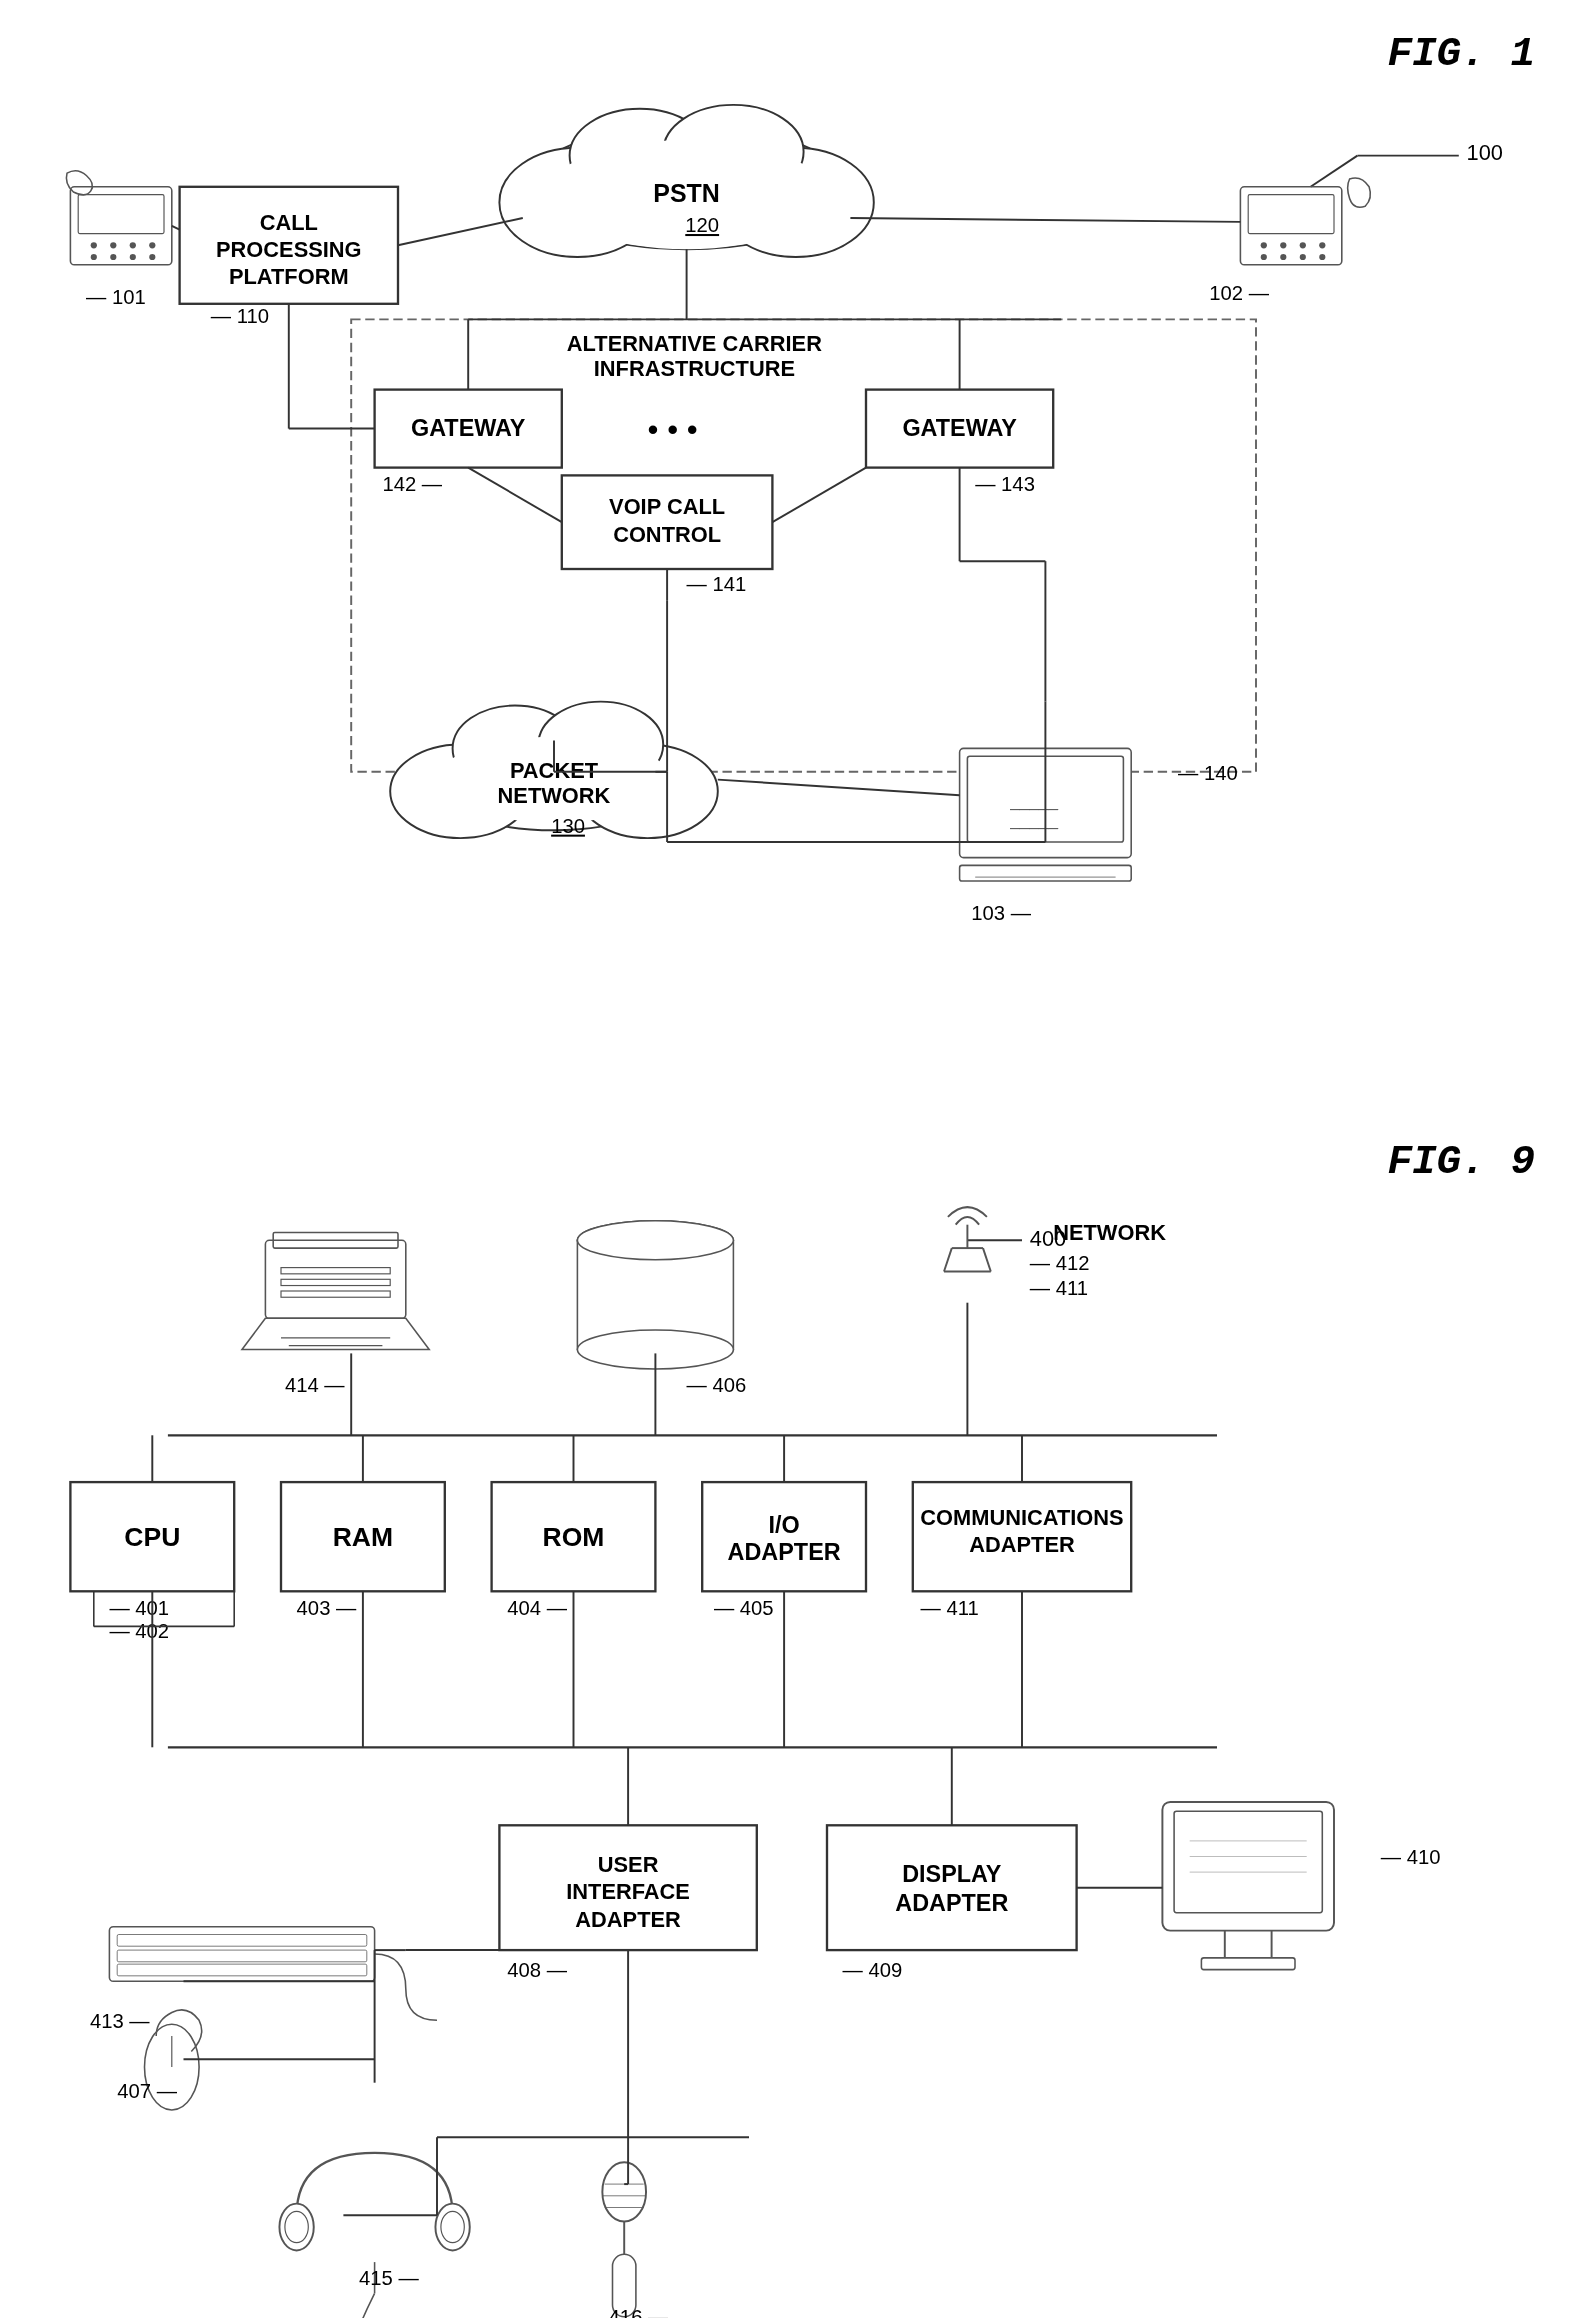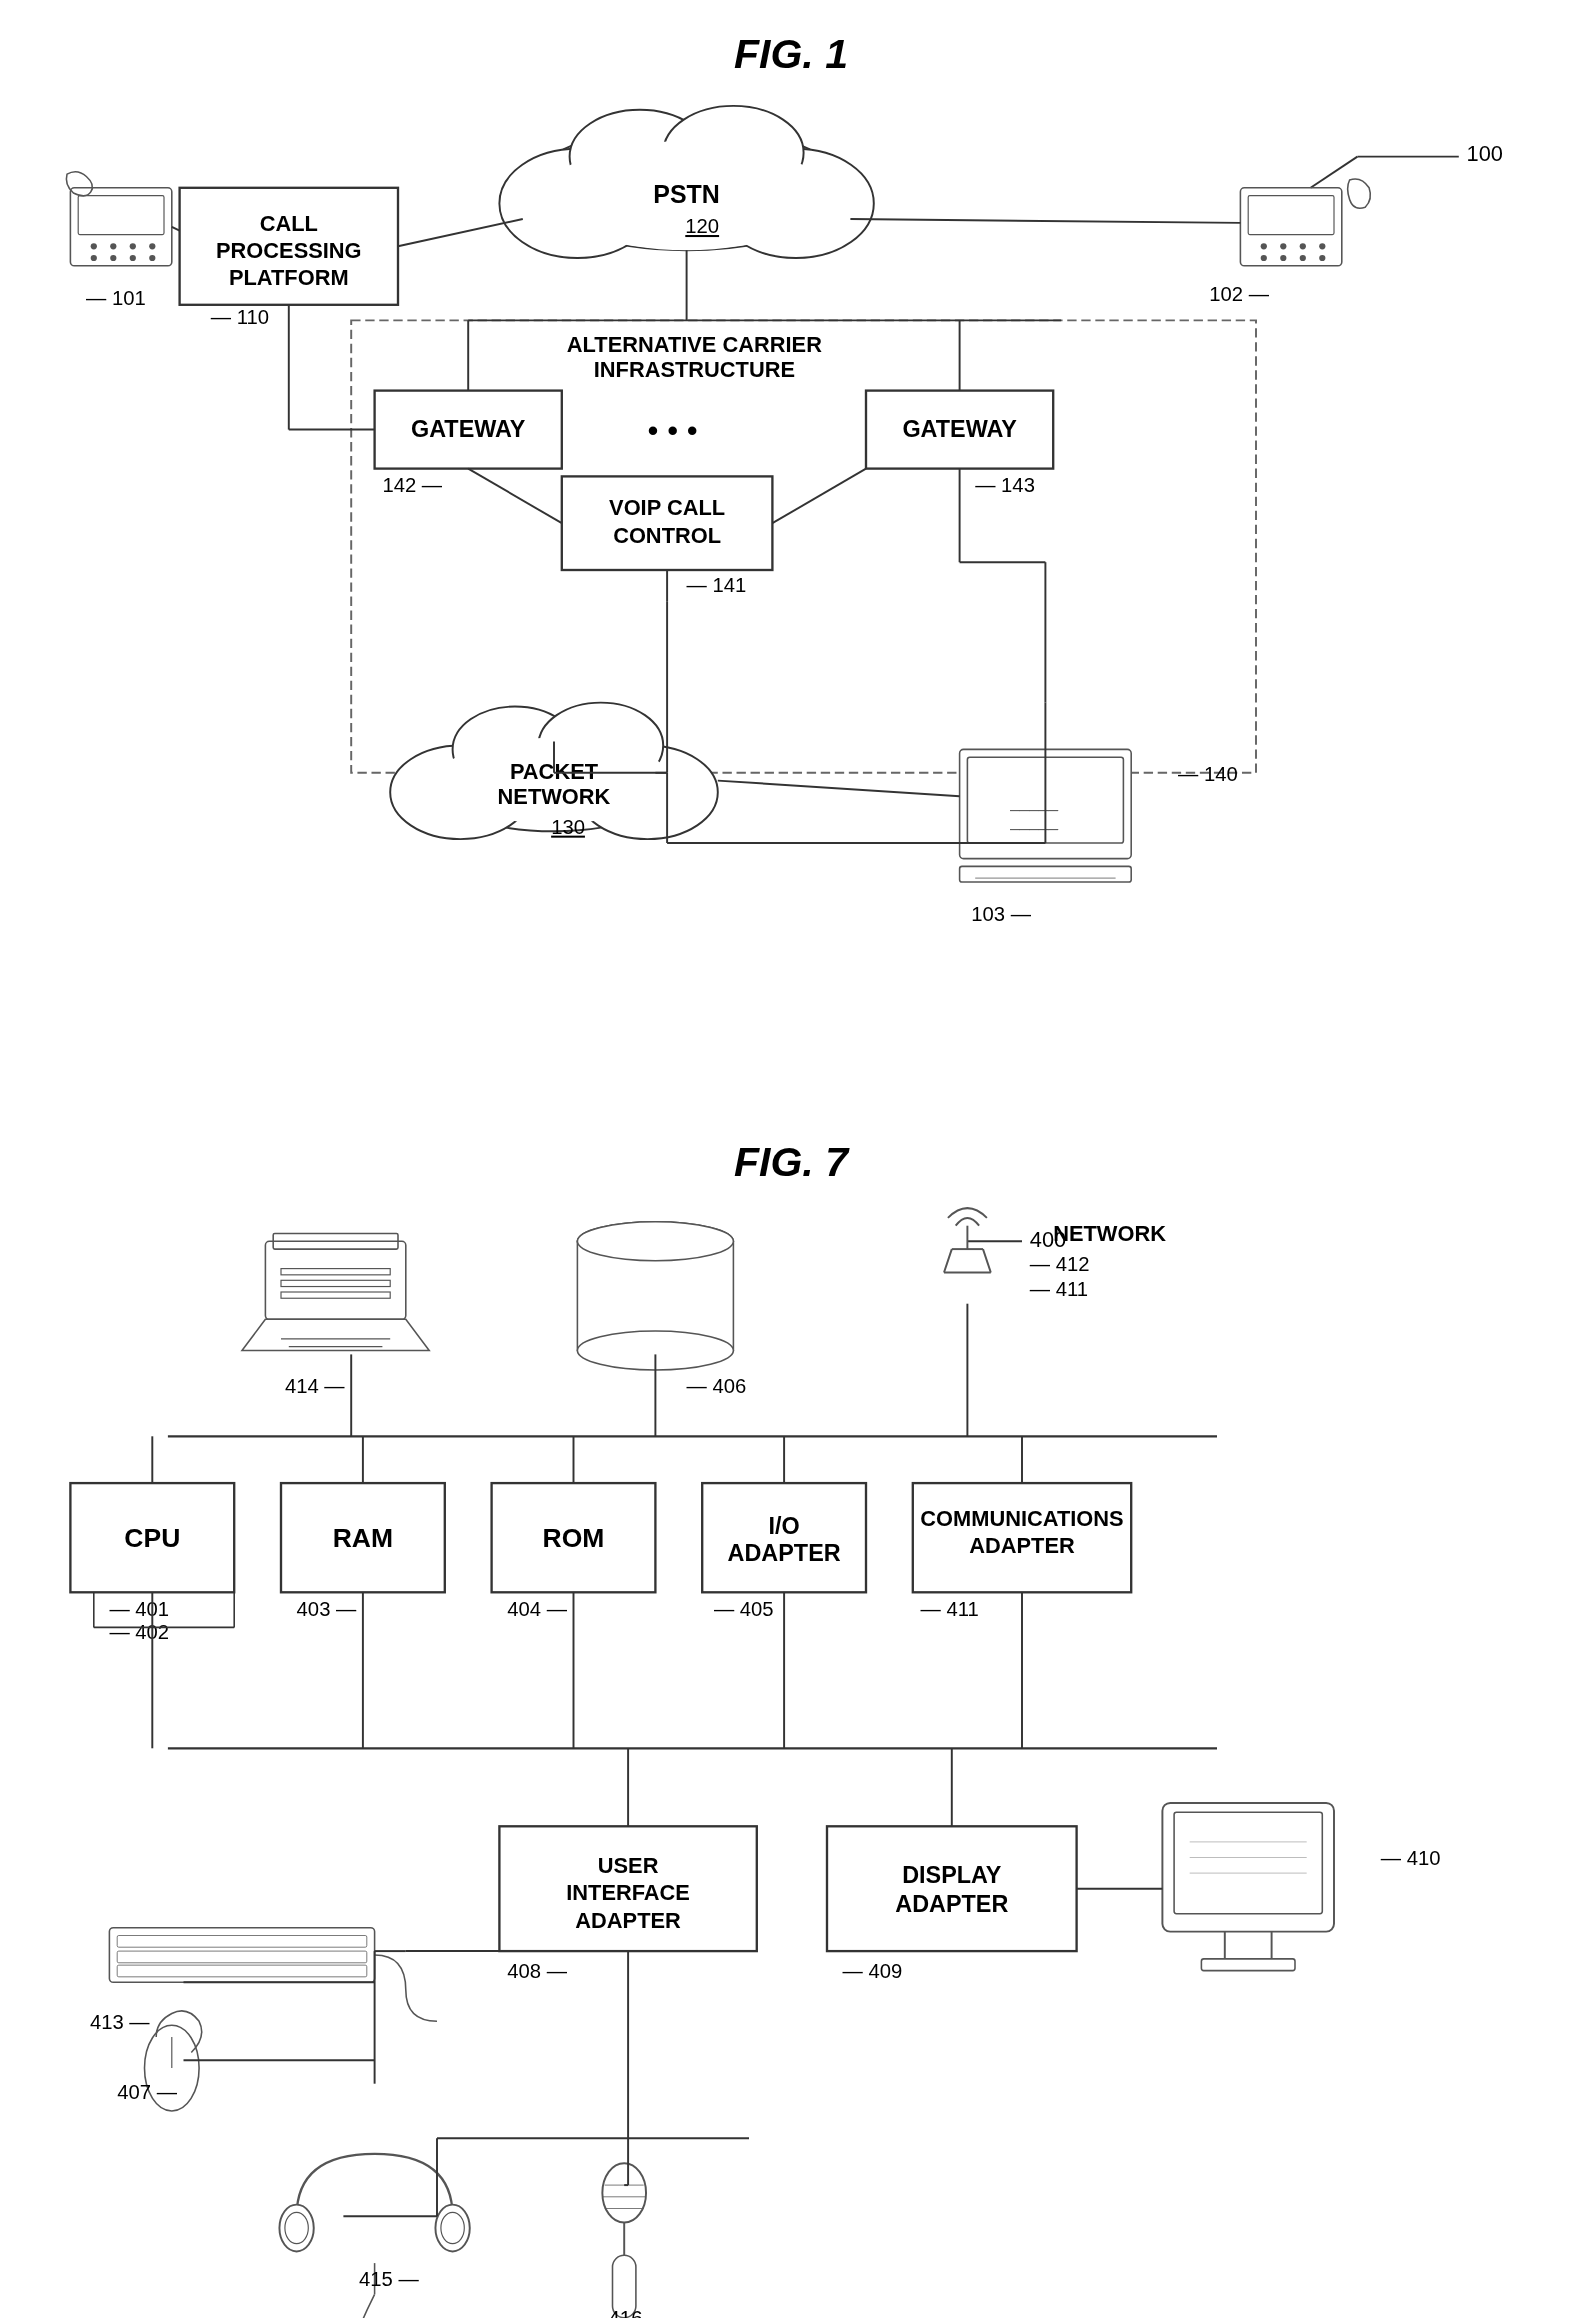--- a/index.html
+++ b/index.html
@@ -25,23 +25,23 @@
       position: relative;
       width: 100%;
       height: 1077px;
       margin-bottom: 31px;
     }
 
     .fig-title {
       font-style: italic;
       font-size: 41px;
       font-weight: bold;
-      text-align: center;
+      text-align: right;
       margin-bottom: 15.6px;
-      font-family: Liberation Sans, sans-serif;
+      font-family: Liberation Mono, monospace;
     }
 
     
     .fig4-container {
       position: relative;
       width: 100%;
       height: 1186px;
     }
 
     svg text {
@@ -190,21 +190,21 @@
       <line x1="1170" y1="600" x2="1280" y2="600" stroke="#333" stroke-width="2.5"></line>
       <line x1="1170" y1="480" x2="1170" y2="600" stroke="#333" stroke-width="2.5"></line>
 
       <line x1="795" y1="870" x2="795" y2="960" stroke="#333" stroke-width="2.5"></line>
       <line x1="795" y1="960" x2="1280" y2="960" stroke="#333" stroke-width="2.5"></line>
       <line x1="1280" y1="780" x2="1280" y2="960" stroke="#333" stroke-width="2.5"></line>
     </svg>
   </div>
 
   <div class="fig4-container">
-    <div class="fig-title">FIG. 7</div>
+    <div class="fig-title">FIG. 9</div>
 
     <svg width="1521" height="1155" viewBox="0 0 1950 1480" style="display:block; margin:0 auto;">
 
       <line x1="1180" y1="50" x2="1250" y2="50" stroke="#333" stroke-width="2.5"></line>
       <text x="1260" y="57" font-size="28" font-family="Arial">400</text>
 
       <g transform="translate(280, 30)">
         <rect x="0" y="20" width="180" height="100" rx="5" fill="white" stroke="#555" stroke-width="2"></rect>
         <rect x="10" y="10" width="160" height="20" rx="2" fill="none" stroke="#555" stroke-width="2"></rect>
 

